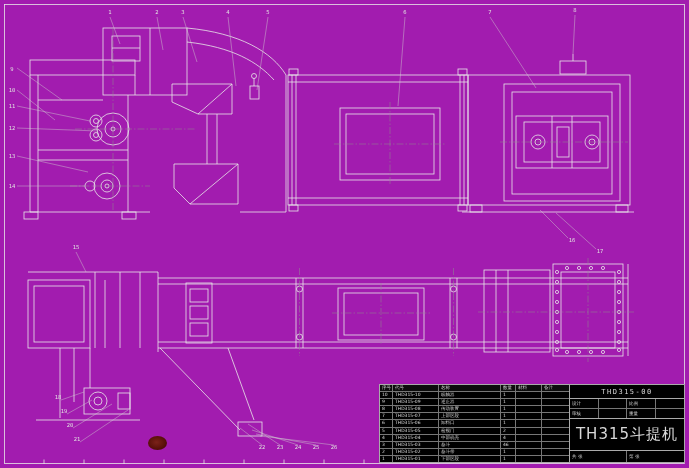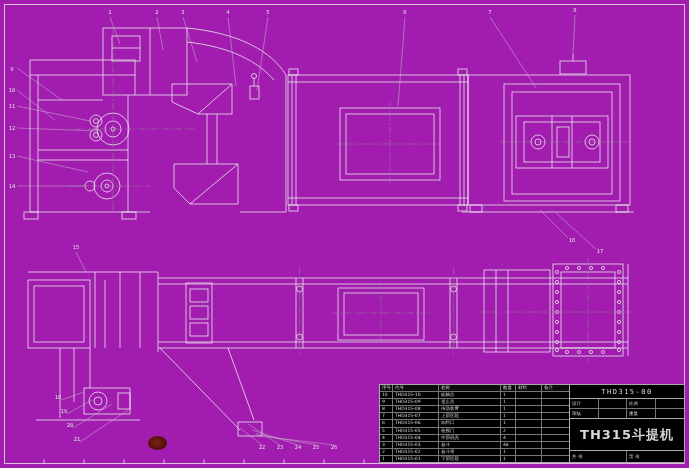--- a/index.html
+++ b/index.html
@@ -25,21 +25,21 @@
   .prow.phead{background:#0c0c0c;}
   .pcell{font-size:4.5px;line-height:1;padding:1px 1px 0 2px;border-right:0.5px solid #777;overflow:hidden;white-space:nowrap;box-sizing:border-box;}
   .pcell:last-child{border-right:none;}
   .tblock{flex:1;display:flex;flex-direction:column;box-sizing:border-box;}
   .tb-dno{height:13px;border-bottom:0.5px solid #aaa;display:flex;align-items:center;justify-content:center;
     font-size:7px;letter-spacing:1.5px;font-family:"DejaVu Sans Mono",monospace;}
   .tb-grid{height:20px;display:grid;grid-template-columns:1fr 1fr 1fr 1fr;border-bottom:0.5px solid #aaa;box-sizing:border-box;}
   .tbcell{font-size:4.5px;line-height:1;padding:1px 0 0 2px;border-right:0.5px solid #777;border-bottom:0.5px solid #777;overflow:hidden;white-space:nowrap;box-sizing:border-box;display:flex;align-items:center;}
   .tb-grid .tbcell:nth-child(4n){border-right:none;}
   .tb-grid .tbcell:nth-child(n+5){border-bottom:none;}
-  .tb-title{flex:1;display:flex;align-items:center;justify-content:center;font-size:13px;font-weight:bold;letter-spacing:1px;border-bottom:0.5px solid #aaa;}
+  .tb-title{flex:1;display:flex;align-items:center;justify-content:center;font-size:15px;font-weight:normal;letter-spacing:1px;border-bottom:0.5px solid #aaa;}
   .tb-bottom{height:11px;display:grid;grid-template-columns:1fr 1fr;}
   .tb-bottom .tbcell{border-bottom:none;}
   .tb-bottom .tbcell:last-child{border-right:none;}
   
   .stamp{
     position:absolute;left:148px;top:436px;width:19px;height:14px;border-radius:50%;
     background:radial-gradient(ellipse at 45% 45%, #7c221a 0%, #581009 60%, #2e0804 100%);
   }
 </style>
 </head>

